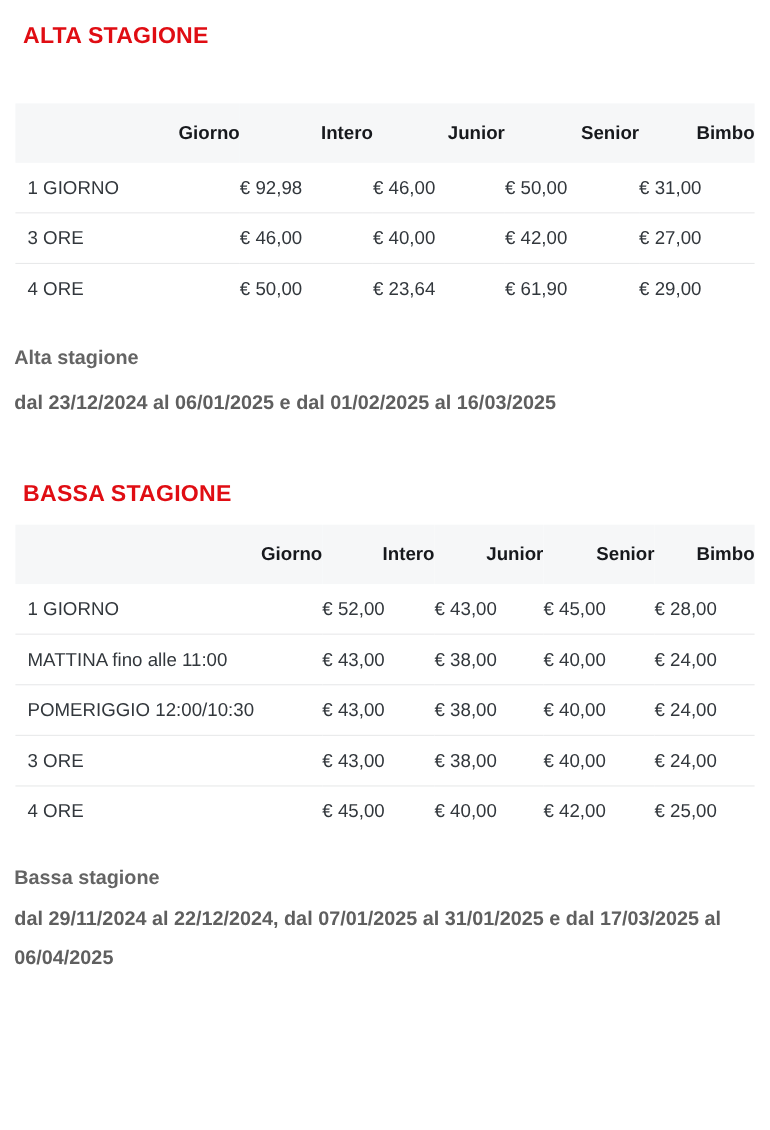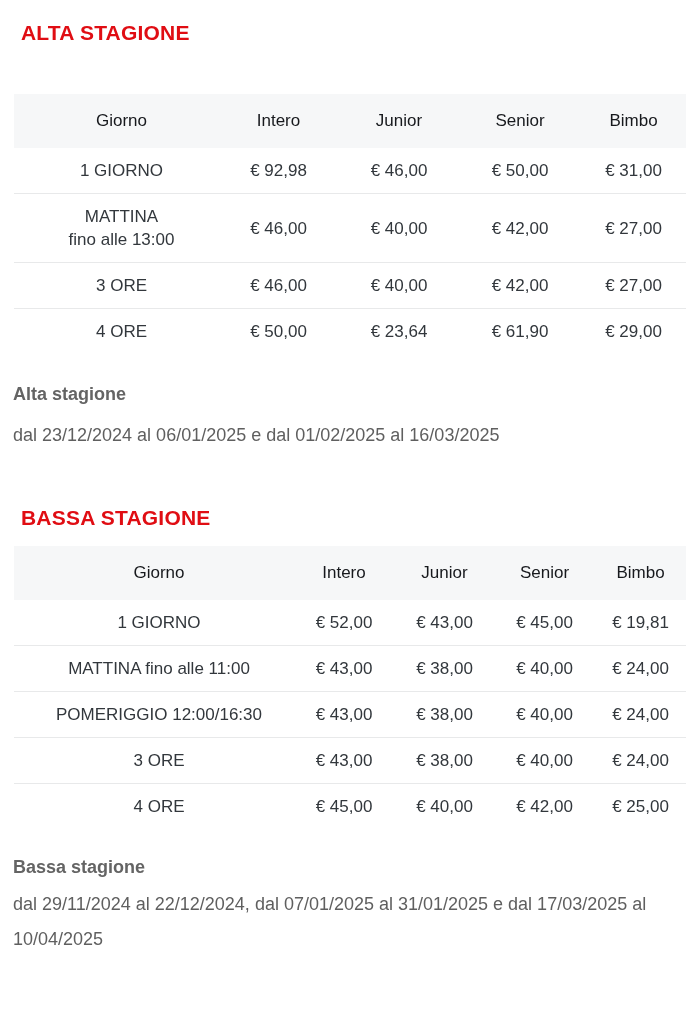--- a/index.html
+++ b/index.html
@@ -25,28 +25,28 @@
     table-layout:fixed;
     width:672px;
     margin-left:1px;
     font-size:17px;
   }
   .t-alta{margin-top:49px;}
   .t-bassa{margin-top:16px;}
 
   .price-table thead tr{background:#f6f7f8;}
   .price-table th{
-    text-align:center;
-    font-weight:400;
+    text-align:right;
+    font-weight:700;
     color:#17191d;
     padding:16px 0;
     line-height:22px;
   }
   .price-table td{
-    text-align:center;
+    text-align:left;
     color:#32373c;
     padding:11px 0;
     line-height:23px;
     vertical-align:middle;
   }
   .t-alta td{padding:11px 0;}
   .price-table th.lbl, .price-table td.lbl{padding-left:11px;}
   .price-table tbody tr + tr{border-top:1px solid #e8e9ea;}
   .l2{display:block;}
 
@@ -66,21 +66,21 @@
   .fn-title{
     margin:28px 0 0 0;
     font-size:18px;
     font-weight:700;
     color:#646464;
     line-height:24px;
   }
   .fn-dates{
     margin:12px 0 0 0;
     font-size:18px;
-    font-weight:400;
+    font-weight:700;
     color:#5f5f5f;
     line-height:35px;
     max-width:680px;
   }
   .sec-bassa .sec-title{margin-top:52px;}
   .sec-bassa .fn-title{margin-top:26px;}
   .sec-bassa .fn-dates{margin-top:8px;}
 </style>
 </head>
 <body>
@@ -109,27 +109,20 @@
       </thead>
       <tbody>
         <tr>
           <td class="lbl"><span class="l1">1 GIORNO</span><span class="l2"></span></td>
           <td>€ 92,98</td>
           <td>€ 46,00</td>
           <td>€ 50,00</td>
           <td>€ 31,00</td>
         </tr>
         <tr>
-          <td class="lbl"><span class="l1">MATTINA</span><span class="l2">fino alle 13:00</span></td>
-          <td>€ 46,00</td>
-          <td>€ 40,00</td>
-          <td>€ 42,00</td>
-          <td>€ 27,00</td>
-        </tr>
-        <tr>
           <td class="lbl"><span class="l1">3 ORE</span></td>
           <td>€ 46,00</td>
           <td>€ 40,00</td>
           <td>€ 42,00</td>
           <td>€ 27,00</td>
         </tr>
         <tr>
           <td class="lbl"><span class="l1">4 ORE</span></td>
           <td>€ 50,00</td>
           <td>€ 23,64</td>
@@ -162,31 +155,31 @@
           <th>Senior</th>
           <th>Bimbo</th>
         </tr>
       </thead>
       <tbody>
         <tr>
           <td class="lbl">1 GIORNO</td>
           <td>€ 52,00</td>
           <td>€ 43,00</td>
           <td>€ 45,00</td>
-          <td>€ 19,81</td>
+          <td>€ 28,00</td>
         </tr>
         <tr>
           <td class="lbl">MATTINA fino alle 11:00</td>
           <td>€ 43,00</td>
           <td>€ 38,00</td>
           <td>€ 40,00</td>
           <td>€ 24,00</td>
         </tr>
         <tr>
-          <td class="lbl">POMERIGGIO 12:00/16:30</td>
+          <td class="lbl">POMERIGGIO 12:00/10:30</td>
           <td>€ 43,00</td>
           <td>€ 38,00</td>
           <td>€ 40,00</td>
           <td>€ 24,00</td>
         </tr>
         <tr>
           <td class="lbl">3 ORE</td>
           <td>€ 43,00</td>
           <td>€ 38,00</td>
           <td>€ 40,00</td>
@@ -196,16 +189,16 @@
           <td class="lbl">4 ORE</td>
           <td>€ 45,00</td>
           <td>€ 40,00</td>
           <td>€ 42,00</td>
           <td>€ 25,00</td>
         </tr>
       </tbody>
     </table>
 
     <p class="fn-title">Bassa stagione</p>
-    <p class="fn-dates">dal 29/11/2024 al 22/12/2024, dal 07/01/2025 al 31/01/2025 e dal 17/03/2025 al 10/04/2025</p>
+    <p class="fn-dates">dal 29/11/2024 al 22/12/2024, dal 07/01/2025 al 31/01/2025 e dal 17/03/2025 al 06/04/2025</p>
   </section>
 
 </div>
 
 </body></html>

